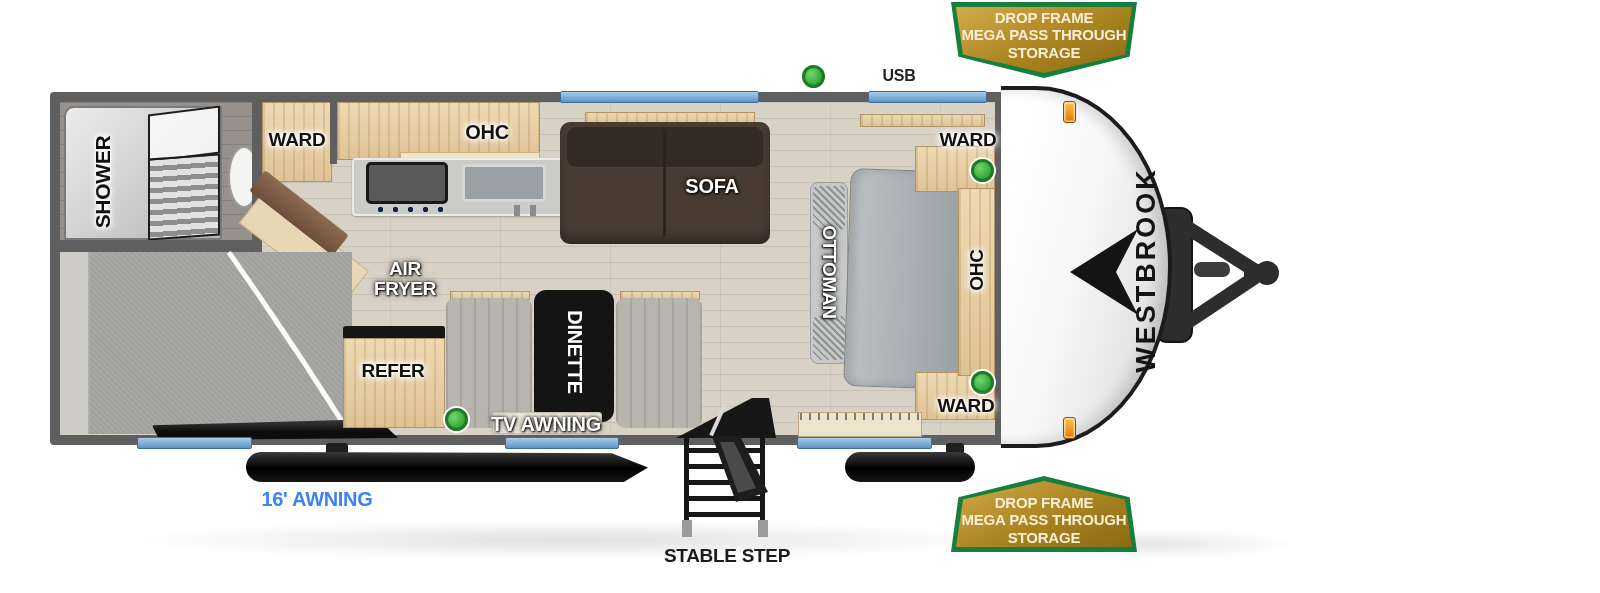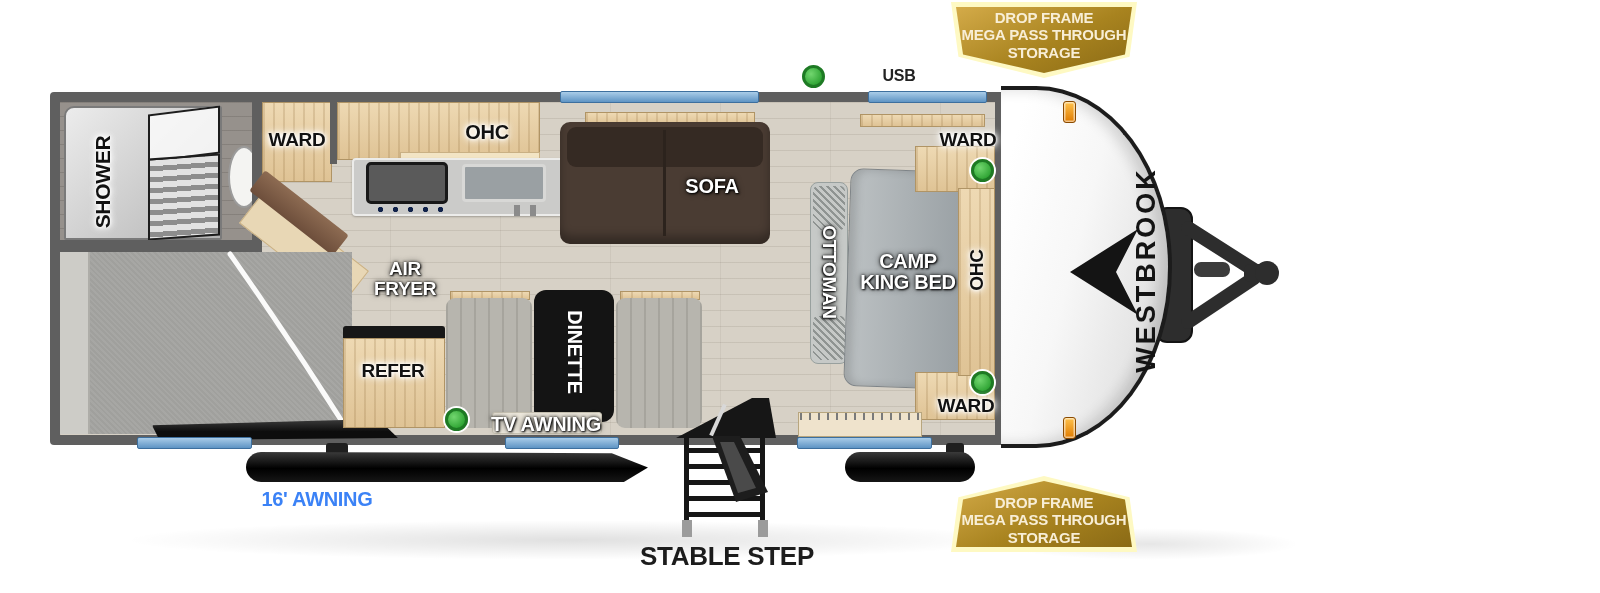--- a/index.html
+++ b/index.html
@@ -34,21 +34,21 @@
   .plain{color:#222;}
 
   
   .counter{background:#cbcbc9;border:2px solid #ececea;border-radius:4px;box-shadow:0 1px 2px rgba(0,0,0,.25);}
   .mattress{background-color:#a0a09d;
     background-image:repeating-linear-gradient(45deg, rgba(255,255,255,.07) 0 2px, transparent 2px 4px);}
   .hatch{background-image:repeating-linear-gradient(45deg,#8f9492 0 2px,#c6c9c7 2px 5px);}
   .shadow{background:radial-gradient(ellipse at center, rgba(0,0,0,.12), rgba(0,0,0,0) 70%);}
 
   
-  .badge-outer{background:#fef9c3;}
+  .badge-outer{background:#15803d;}
   .badge-top{clip-path:polygon(0% 0%,100% 0%,96% 72%,50% 100%,4% 72%);}
   .badge-bottom{clip-path:polygon(50% 0%,96% 28%,100% 100%,0% 100%,4% 28%);}
   .badge-inner{position:absolute;left:5px;top:5px;right:5px;bottom:5px;
     background:linear-gradient(155deg,#d4ab49,#a8831f 55%,#8a6a15);
     display:flex;flex-direction:column;align-items:center;justify-content:center;}
   .badge-line{font-size:15px;font-weight:bold;color:#f8eed6;line-height:1.15;letter-spacing:-0.2px;}
 
   .cap{background:linear-gradient(105deg,#ffffff 10%,#f7f7f7 45%,#e4e4e4 78%,#cfcfcf);
        border:4px solid #1c1c1c;border-left:none;
        border-radius:0 150px 150px 0 / 0 200px 200px 0;
@@ -110,21 +110,20 @@
   <div class="abs lbl plain" style="left:899px;top:76px;font-size:16px;">USB</div>
 
   <div class="abs" style="left:810px;top:182px;width:38px;height:182px;background:#c6c9c7;border:1px solid #98a09e;border-radius:8px;box-sizing:border-box;"></div>
   <div class="abs hatch" style="left:813px;top:186px;width:32px;height:44px;border-radius:5px;"></div>
   <div class="abs hatch" style="left:813px;top:316px;width:32px;height:44px;border-radius:5px;"></div>
   <div class="abs lbl rot90 glow-light" style="left:829px;top:272px;font-size:19px;">OTTOMAN</div>
 
   <div class="abs" style="left:847px;top:170px;width:118px;height:218px;background:linear-gradient(90deg,#bcc1c3,#99a0a4);
               border:1px solid #7e8488;border-radius:13px;transform:rotate(2deg);box-sizing:border-box;
               box-shadow:inset 6px 0 8px rgba(0,0,0,.15);"></div>
-  <div class="abs lbl multi glow-light" style="left:908px;top:272px;width:110px;font-size:20px;">CAMP KING BED</div>
 
   <div class="abs wood" style="left:915px;top:146px;width:80px;height:46px;"></div>
   <div class="abs wood" style="left:915px;top:372px;width:80px;height:48px;"></div>
   <div class="abs wood" style="left:958px;top:188px;width:37px;height:188px;"></div>
   <div class="abs lbl rot270 glow-dark" style="left:977px;top:270px;font-size:19px;">OHC</div>
   <div class="abs lbl glow-dark" style="left:968px;top:140px;font-size:19px;">WARD</div>
   <div class="abs dot" style="left:971px;top:159px;"></div>
   <div class="abs dot" style="left:971px;top:371px;"></div>
   <div class="abs lbl glow-dark" style="left:966px;top:406px;font-size:19px;">WARD</div>
 
@@ -176,21 +175,21 @@
     <rect x="2" y="12" width="81" height="5" fill="#161616"></rect>
     <rect x="2" y="28" width="81" height="5" fill="#161616"></rect>
     <rect x="2" y="44" width="81" height="5" fill="#161616"></rect>
     <rect x="2" y="60" width="81" height="5" fill="#161616"></rect>
     <rect x="2" y="76" width="81" height="5" fill="#161616"></rect>
     <rect x="0" y="84" width="10" height="17" fill="#9b9b9b"></rect>
     <rect x="76" y="84" width="10" height="17" fill="#9b9b9b"></rect>
     <polygon points="30,0 58,0 86,56 54,66" fill="#1d1d1d"></polygon>
     <polygon points="38,6 52,6 74,52 56,57" fill="#4a4a4a"></polygon>
   </svg>
-  <div class="abs lbl plain" style="left:727px;top:556px;font-size:26px;color:#1c1c1c;">STABLE STEP</div>
+  <div class="abs lbl plain" style="left:727px;top:556px;font-size:19px;color:#1c1c1c;">STABLE STEP</div>
 
   <svg class="abs" style="left:1150px;top:192px;" width="130" height="166" viewBox="0 0 130 166">
     <rect x="6" y="16" width="36" height="134" rx="11" fill="#2d2d2d" stroke="#141414" stroke-width="2"></rect>
     <line x1="38" y1="36" x2="104" y2="78" stroke="#2d2d2d" stroke-width="14" stroke-linecap="round"></line>
     <line x1="38" y1="130" x2="104" y2="86" stroke="#2d2d2d" stroke-width="14" stroke-linecap="round"></line>
     <rect x="44" y="70" width="36" height="15" rx="7" fill="#3c3c3c"></rect>
     <rect x="94" y="72" width="26" height="18" rx="6" fill="#2d2d2d"></rect>
     <circle cx="117" cy="81" r="12" fill="#2d2d2d"></circle>
   </svg>
 

